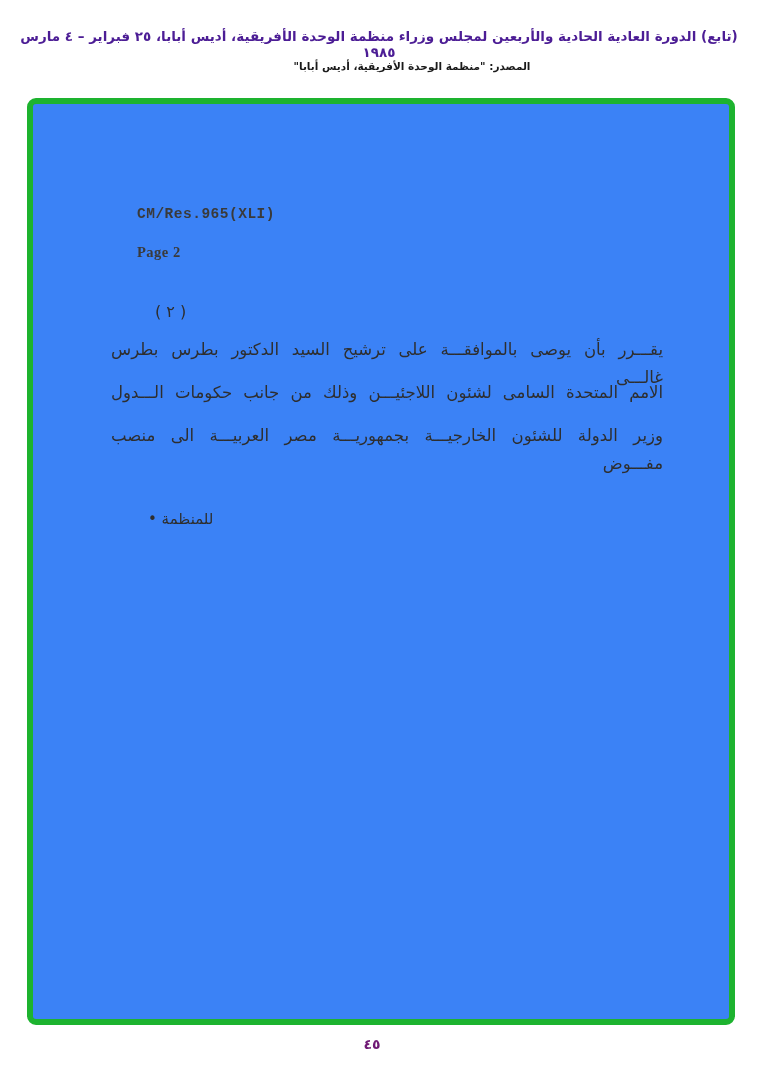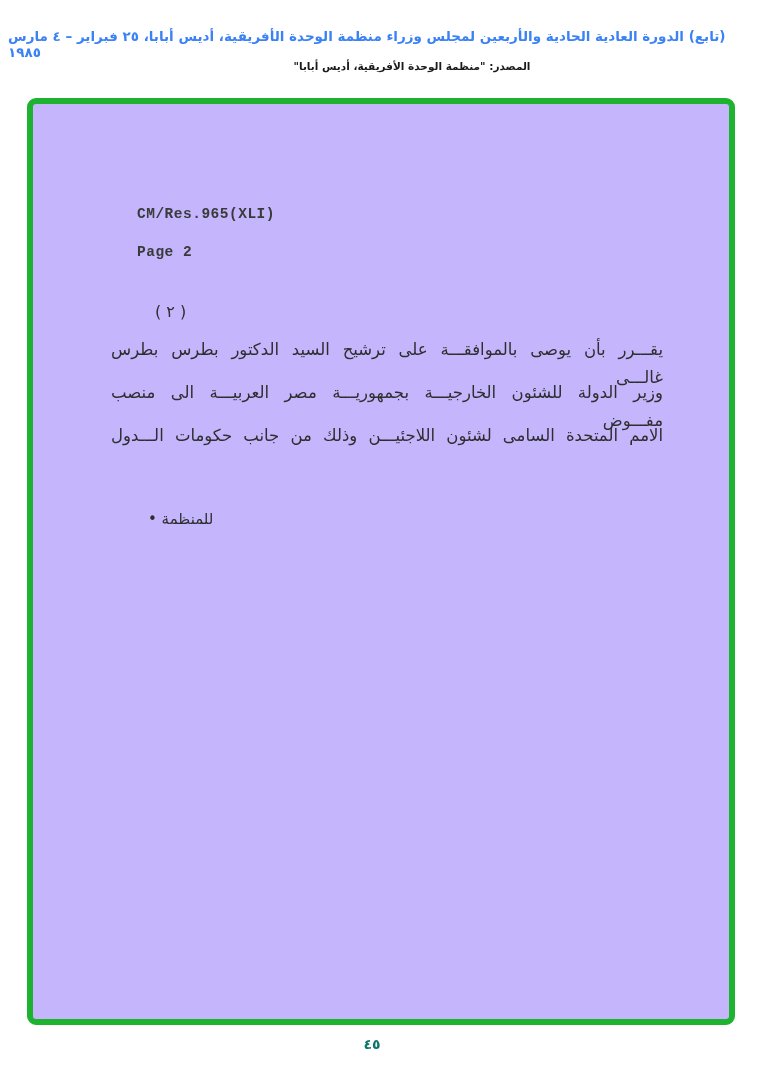--- a/index.html
+++ b/index.html
@@ -8,52 +8,52 @@
     background:#ffffff;
     font-family:"DejaVu Sans", sans-serif;
     position:relative;
     overflow:hidden;
   }
   .page{position:absolute;inset:0;}
 
   
   .hdr1{
     position:absolute;top:28px;left:8px;right:8px;
-    text-align:left;direction:rtl;
-    font-size:13.5px;font-weight:bold;color:#3b82f6;
+    text-align:center;direction:rtl;
+    font-size:13.5px;font-weight:bold;color:#4c1d95;
     letter-spacing:.2px;
     font-family:"DejaVu Sans", sans-serif;
   }
   .hdr2{
     position:absolute;top:60px;left:66px;right:0;
     text-align:center;direction:rtl;
     font-size:10.5px;font-weight:bold;color:#1a1a1a;
     font-family:"DejaVu Sans", sans-serif;
   }
 
   
   .green-frame{
     position:absolute;
     left:27px;top:98px;
     width:696px;height:915px;
     border:6px solid var(--green,#1db32f);
     border-radius:9px;
-    background:#c4b5fd;
+    background:#3b82f6;
   }
 
   
   .ref{
     position:absolute;left:104px;top:102px;
     font-family:"Liberation Mono","DejaVu Sans Mono",monospace;
     font-size:14.5px;font-weight:bold;color:#3a3a3a;
     letter-spacing:.5px;
   }
   .pagelabel{
     position:absolute;left:104px;top:140px;
-    font-family:Liberation Mono, monospace;
+    font-family:Liberation Serif, serif;
     font-size:14.5px;font-weight:bold;color:#3a3a3a;
     letter-spacing:.5px;
   }
 
   
   .secnum{
     position:absolute;left:122px;top:198px;
     direction:rtl;
     font-size:16px;color:#2e2e2e;
     letter-spacing:2px;
@@ -75,21 +75,21 @@
   .closing{
     position:absolute;left:76px;top:406px;
     direction:rtl;
     font-size:15px;color:#2e2e2e;margin-left:39px;
   }
 
   
   .footer-num{
     position:absolute;left:0;right:14px;top:1036px;
     text-align:center;
-    font-size:14px;font-weight:bold;color:#0f766e;
+    font-size:14px;font-weight:bold;color:#701a75;
     direction:rtl;
   }
 </style>
 </head>
 <body>
 
 <div class="page">
 
   <div class="hdr1">(تابع)  الدورة العادية الحادية والأربعين لمجلس وزراء منظمة الوحدة الأفريقية، أديس أبابا، ٢٥ فبراير – ٤ مارس ١٩٨٥</div>
 
@@ -98,22 +98,22 @@
   <div class="green-frame">
 
     <div class="ref">CM/Res.965(XLI)</div>
 
     <div class="pagelabel">Page 2</div>
 
     <div class="secnum">( ٢ )</div>
 
     <div class="body-block">
       <div class="body-line">يقـــرر  بأن يوصى  بالموافقـــة على ترشيح  السيد  الدكتور بطرس بطرس  غالـــى</div>
+      <div class="body-line">الامم المتحدة السامى  لشئون اللاجئيـــن  وذلك من  جانب  حكومات الـــدول</div>
       <div class="body-line">وزير  الدولة  للشئون الخارجيـــة  بجمهوريـــة مصر العربيـــة  الى منصب  مفـــوض</div>
-      <div class="body-line">الامم المتحدة السامى  لشئون اللاجئيـــن  وذلك من  جانب  حكومات الـــدول</div>
     </div>
 
     <div class="closing">للمنظمة •</div>
 
   </div>
 
   <div class="footer-num">٤٥</div>
 
 </div>
 

